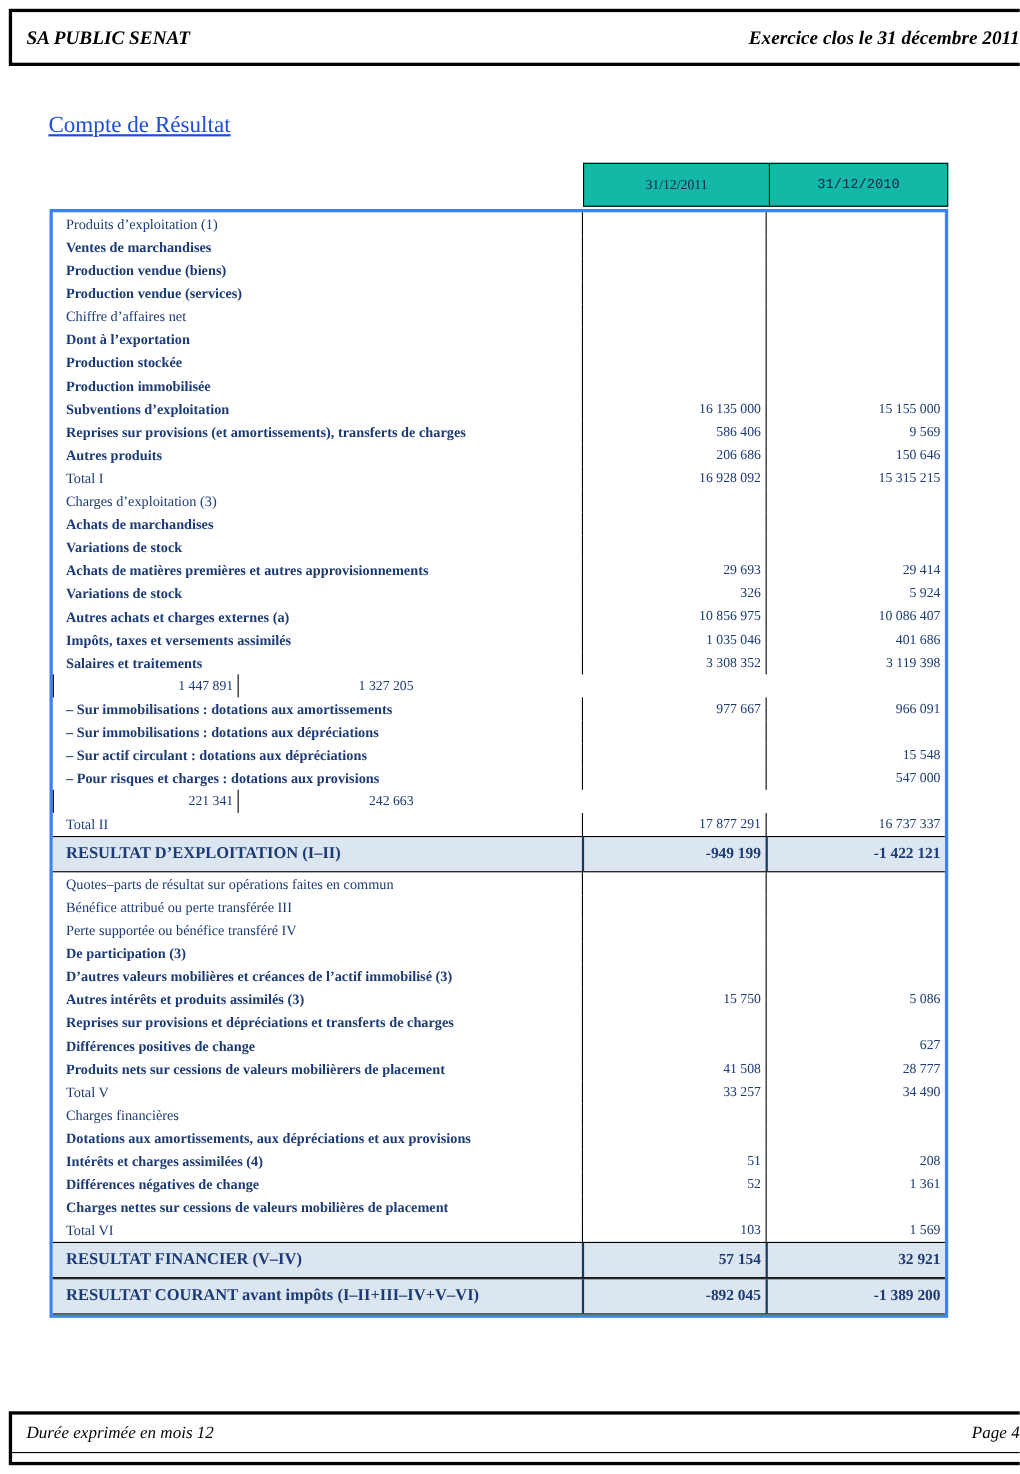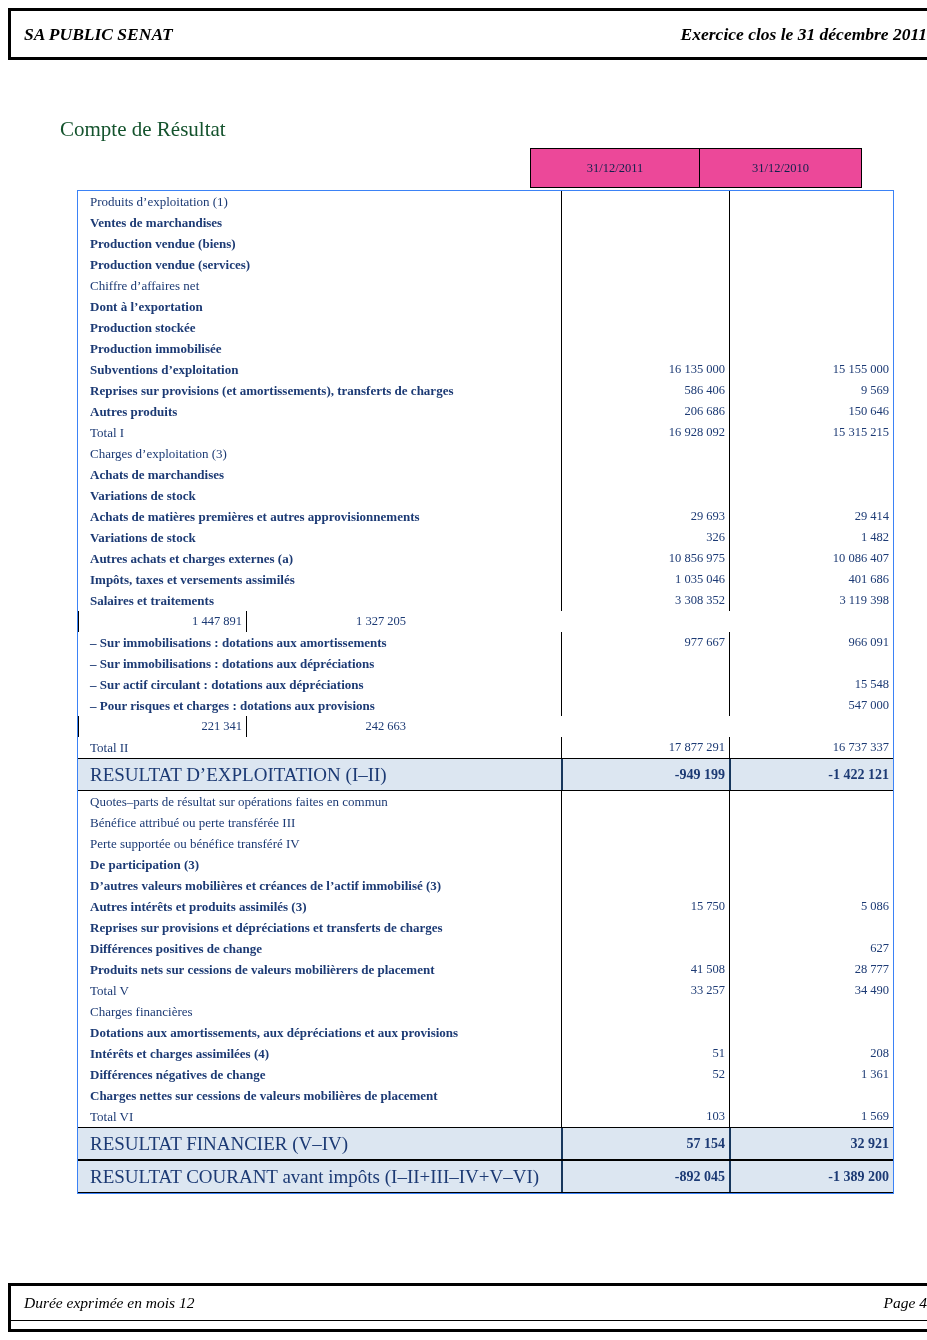--- a/index.html
+++ b/index.html
@@ -9,56 +9,56 @@
     --navy:#1c3a74;--hl:#dce6f1;--hl-border:#17375d;
   }
   
   .hdr-box{
     position:absolute;left:8px;top:8px;width:903px;height:46px;
     border:3px solid #000;box-sizing:content-box;
     display:flex;align-items:center;justify-content:space-between;
     padding:0 13px;font-weight:700;font-style:italic;font-size:17.5px;color:#000;
   }
   .doc-title{
-    position:absolute;left:44px;top:101px;margin:16px;
-    font-size:21px;font-weight:400;color:#14532d;
+    position:absolute;left:44px;top:101px;margin:0;
+    font-size:21px;font-weight:400;color:#1d4ed8;text-decoration:underline;
   }
   
   .col-hdr{
     position:absolute;left:530px;top:148px;width:332px;height:40px;
-    border:1px solid #000;box-sizing:border-box;display:flex;background:#ec4899;
+    border:1px solid #000;box-sizing:border-box;display:flex;background:#14b8a6;
   }
   .col-hdr-cell{
     width:168px;box-sizing:border-box;display:flex;align-items:center;justify-content:center;
     font-size:12.5px;color:#10224d;
   }
-  .col-hdr-cell + .col-hdr-cell{width:162px;border-left:1px solid #000;}
+  .col-hdr-cell + .col-hdr-cell{width:162px;border-left:1px solid #000;font-family:Liberation Mono, monospace;}
   
   .tbl{
     position:absolute;left:45px;top:190px;width:817px;
-    border:1px solid #3b82f6;box-sizing:border-box;background:#fff;margin-left:32px;
+    border:3px solid #3b82f6;box-sizing:border-box;background:#fff;
   }
   .row{display:flex;height:21px;color:var(--navy);}
   .row .cell{box-sizing:border-box;display:flex;align-items:center;}
   .row .label{
     width:483px;padding:0 4px 0 12px;font-size:13px;
     white-space:nowrap;overflow:hidden;
   }
   .row .val{
     border-left:1px solid #000;font-size:12.5px;
     justify-content:flex-end;padding-right:4px;
   }
   .row .v1{width:168px;}
   .row .v2{width:164px;}
   .row.bold .label{font-weight:700;}
   .row.highlight{
     height:33px;background:var(--hl);
     border-top:1px solid #000;border-bottom:1px solid #000;box-sizing:border-box;
   }
-  .row.highlight .label{font-weight:400;font-size:19px;}
+  .row.highlight .label{font-weight:700;font-size:15px;}
   .row.highlight .val{font-weight:700;font-size:14px;border-left:2px solid var(--hl-border);}
   
   .ftr-box{
     position:absolute;left:8px;top:1283px;width:903px;height:43px;
     border:3px solid #000;box-sizing:content-box;padding:0 13px;
   }
   .ftr-row{
     height:34px;margin:0 -13px;padding:0 13px;border-bottom:1px solid #000;
     display:flex;align-items:center;justify-content:space-between;
     font-style:italic;font-size:15.5px;color:#000;
@@ -158,21 +158,21 @@
     <div class="cell val v2"></div>
   </div>
       <div class="row bold">
     <div class="cell label">Achats de matières premières et autres approvisionnements</div>
     <div class="cell val v1">29 693</div>
     <div class="cell val v2">29 414</div>
   </div>
       <div class="row bold">
     <div class="cell label">Variations de stock</div>
     <div class="cell val v1">326</div>
-    <div class="cell val v2">1 482</div>
+    <div class="cell val v2">5 924</div>
   </div>
       <div class="row bold">
     <div class="cell label">Autres achats et charges externes (a)</div>
     <div class="cell val v1">10 856 975</div>
     <div class="cell val v2">10 086 407</div>
   </div>
       <div class="row bold">
     <div class="cell label">Impôts, taxes et versements assimilés</div>
     <div class="cell val v1">1 035 046</div>
     <div class="cell val v2">401 686</div>

